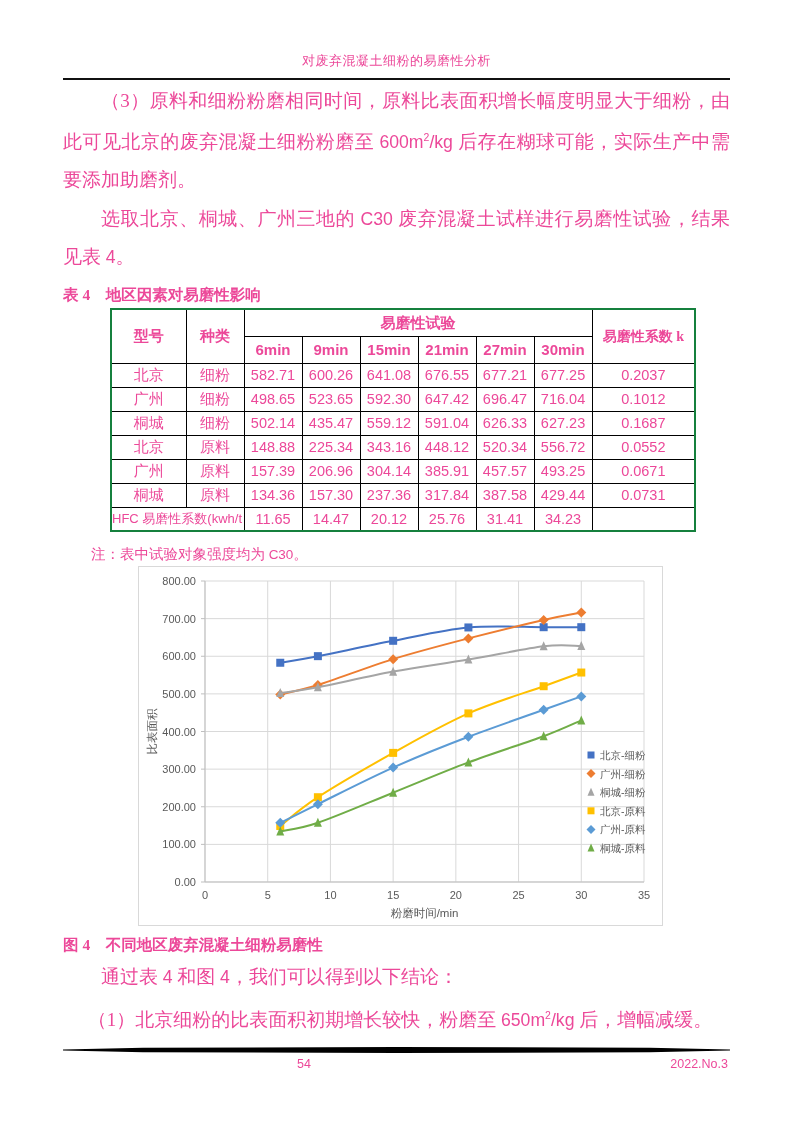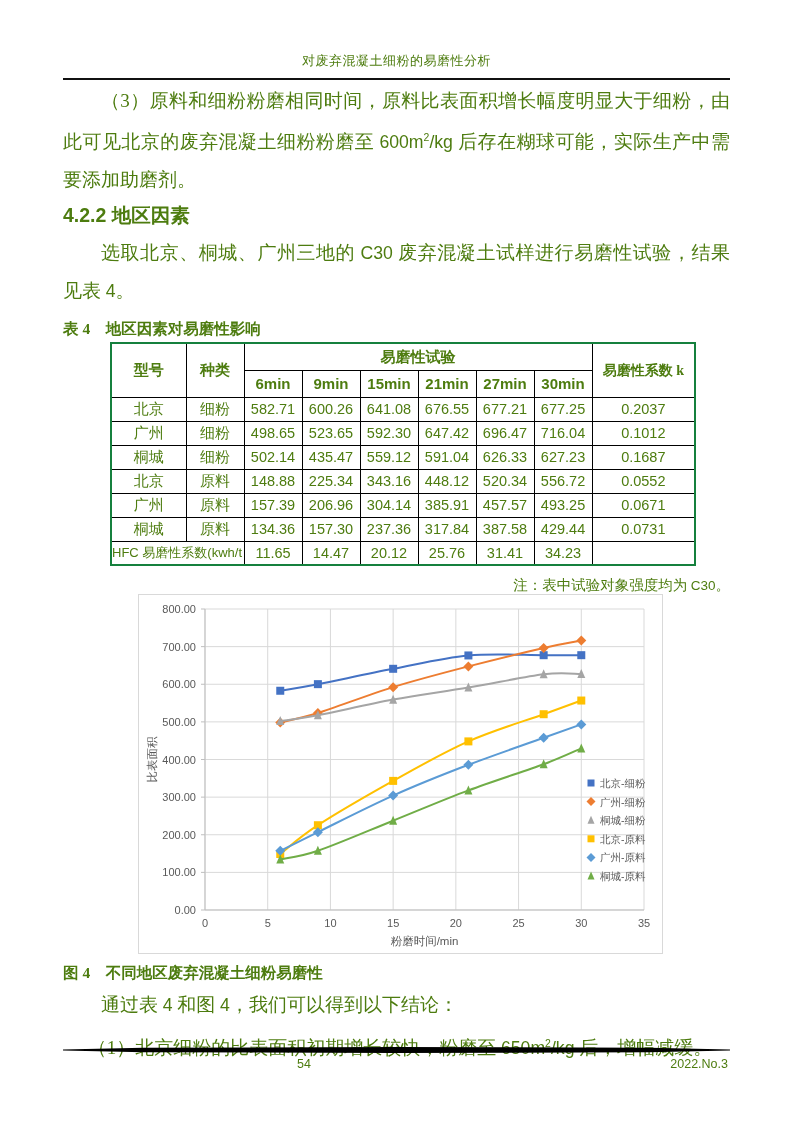--- a/index.html
+++ b/index.html
@@ -1,38 +1,38 @@
 <!DOCTYPE html>
 <html><head>
 <meta charset="utf-8">
 <style>
   html,body{margin:0;padding:0;background:#888;}
   .page{width:793px;height:1122px;background:#fff;position:relative;margin:0 auto;
-        font-family:"Liberation Serif","DejaVu Serif",serif;color:#4d7c0f;overflow:hidden;}
+        font-family:"Liberation Serif","DejaVu Serif",serif;color:#ec4899;overflow:hidden;}
   .content{position:absolute;left:63px;top:0;width:667px;}
   .running-head{padding-top:52px;text-align:center;font-size:13px;letter-spacing:.5px;}
   .head-rule{border-bottom:2px solid #111;margin-top:8px;}
   .body-p{font-size:19px;line-height:37px;text-align:justify;margin:2px 0 0 0;}
   .ind2{text-indent:2em;}
   .ind13{text-indent:1.3em;}
   .sec-head{font-size:19.5px;font-weight:bold;line-height:34px;margin:0;
             font-family:"Liberation Sans","DejaVu Sans",sans-serif;}
   .lt{font-family:"Liberation Sans","DejaVu Sans",sans-serif;font-size:.93em;}
   .sup{font-family:"Liberation Sans","DejaVu Sans",sans-serif;vertical-align:super;font-size:.55em;}
   .tbl-caption{font-size:15.5px;font-weight:bold;margin-top:8px;line-height:22px;}
   table.data{border-collapse:collapse;table-layout:fixed;width:584px;margin:2px 0 0 47px;
              border:2px solid #15803d;font-size:15px;}
   table.data th,table.data td{border:1px solid #000;text-align:center;padding:0;overflow:hidden;}
   table.data thead tr{height:27px;}
   table.data tbody tr{height:24px;}
   .num{font-family:"Liberation Sans","DejaVu Sans",sans-serif;font-size:14.5px;}
   th.minh{font-family:"Liberation Sans","DejaVu Sans",sans-serif;font-weight:bold;font-size:15px;}
   td.hfc{font-size:13px;text-align:left;white-space:nowrap;padding-left:2px;
          font-family:"Liberation Sans","DejaVu Sans",sans-serif;}
-  .note{font-size:14.5px;line-height:16px;margin:11px 0 0 40px;text-align:right;}
+  .note{font-size:14.5px;line-height:23px;margin:11px 0 0 28px;}
   .chart-box{width:525px;height:360px;margin:0 0 0 75px;border:1px solid #d9d9d9;box-sizing:border-box;background:#fff;}
   .fig-caption{font-size:15.5px;font-weight:bold;margin-top:9px;line-height:20px;}
   .concl{font-size:19px;line-height:34px;text-align:justify;margin:5px 0 0 0;}
   .footer{position:absolute;left:63px;width:667px;top:1047px;}
   .footer-bar{height:6px;background:#000;
       clip-path:polygon(0 42%,12% 12%,50% 0,88% 12%,100% 42%,100% 58%,88% 88%,50% 100%,12% 88%,0 58%);}
   .footer-texts{position:relative;height:20px;font-family:"Liberation Sans","DejaVu Sans",sans-serif;
                 font-size:12.5px;margin-top:4px;}
   .page-num{position:absolute;left:234px;}
   .issue{position:absolute;right:2px;}
@@ -41,21 +41,20 @@
 <body>
 
 <div class="page">
   <div class="content">
 
     <div class="running-head">对废弃混凝土细粉的易磨性分析</div>
     <div class="head-rule"></div>
 
     <p class="body-p ind2"><span>（3）原料和细粉粉磨相同时间，原料比表面积增长幅度明显大于细粉，由此可见北京的废弃混凝土细粉粉磨至 </span><span class="lt">600m</span><span class="sup">2</span><span class="lt">/kg</span><span> 后存在糊球可能，实际生产中需要添加助磨剂。</span></p>
 
-    <p class="sec-head">4.2.2 地区因素</p>
 
     <p class="body-p ind2"><span>选取北京、桐城、广州三地的 </span><span class="lt">C30</span><span> 废弃混凝土试样进行易磨性试验，结果见表 </span><span class="lt">4</span><span>。</span></p>
 
     <div class="tbl-caption">表 4　地区因素对易磨性影响</div>
 
     <table class="data">
       <colgroup>
         <col style="width:75px">
           <col style="width:58px">
         <col style="width:58px">

